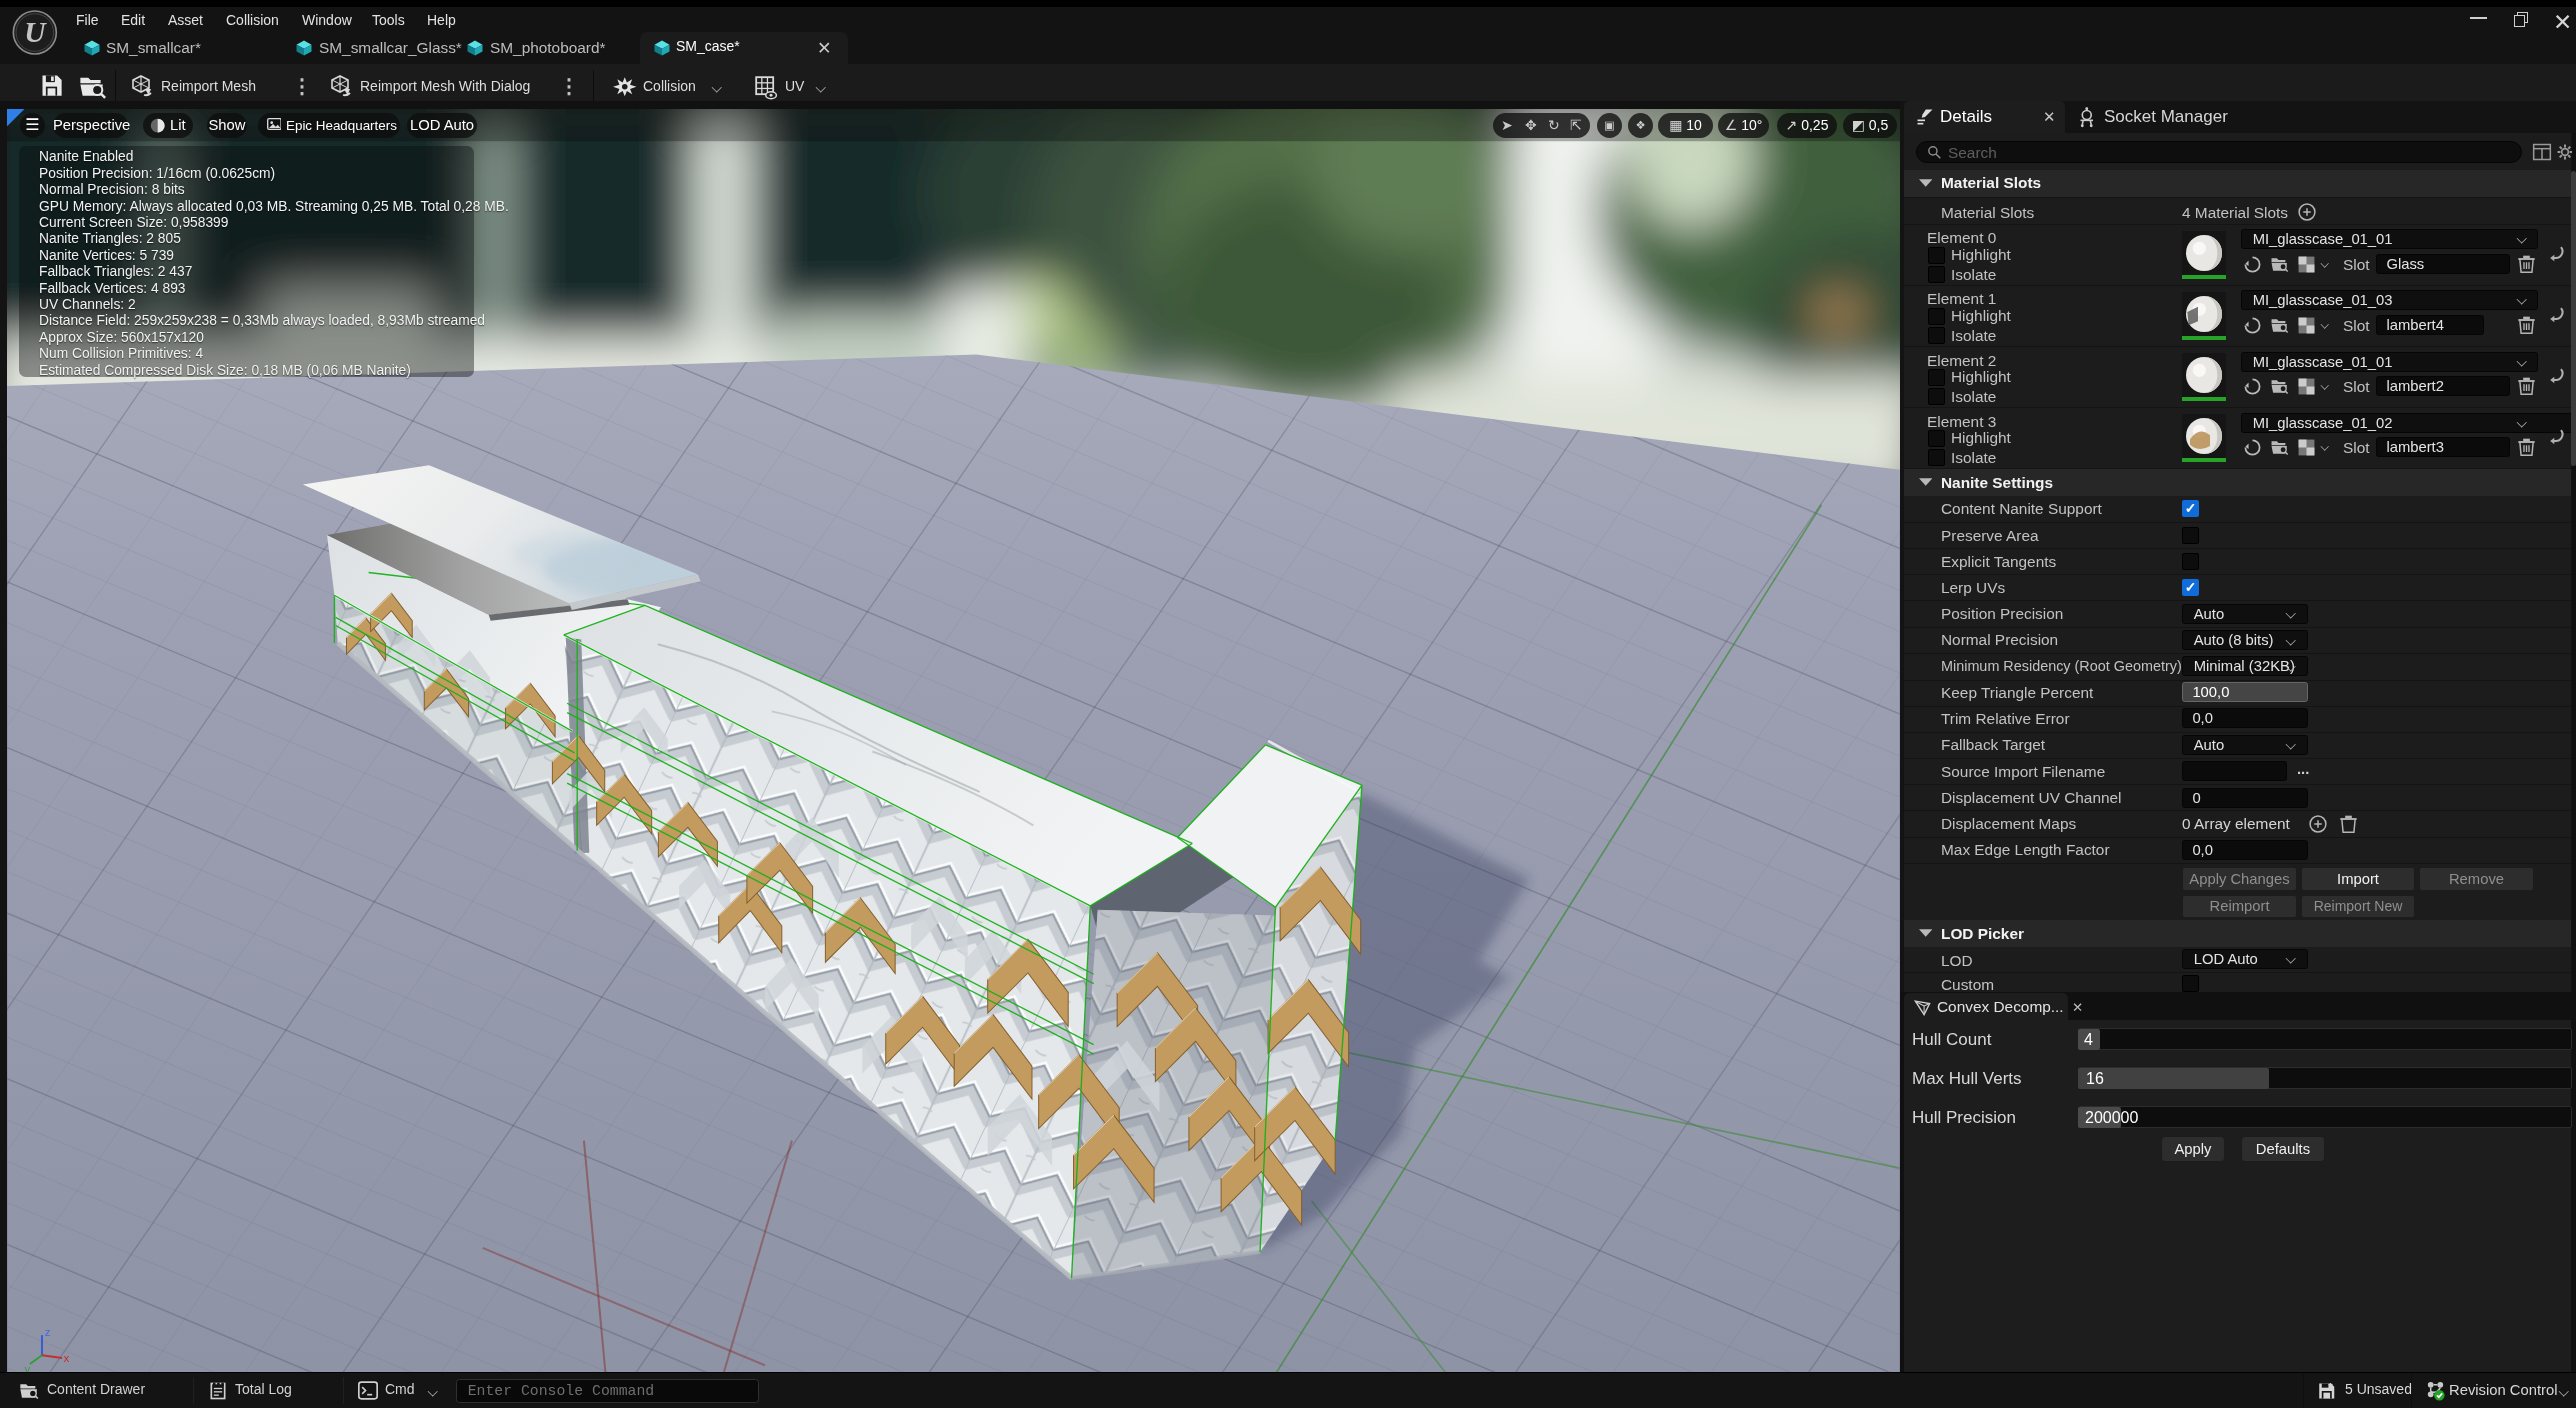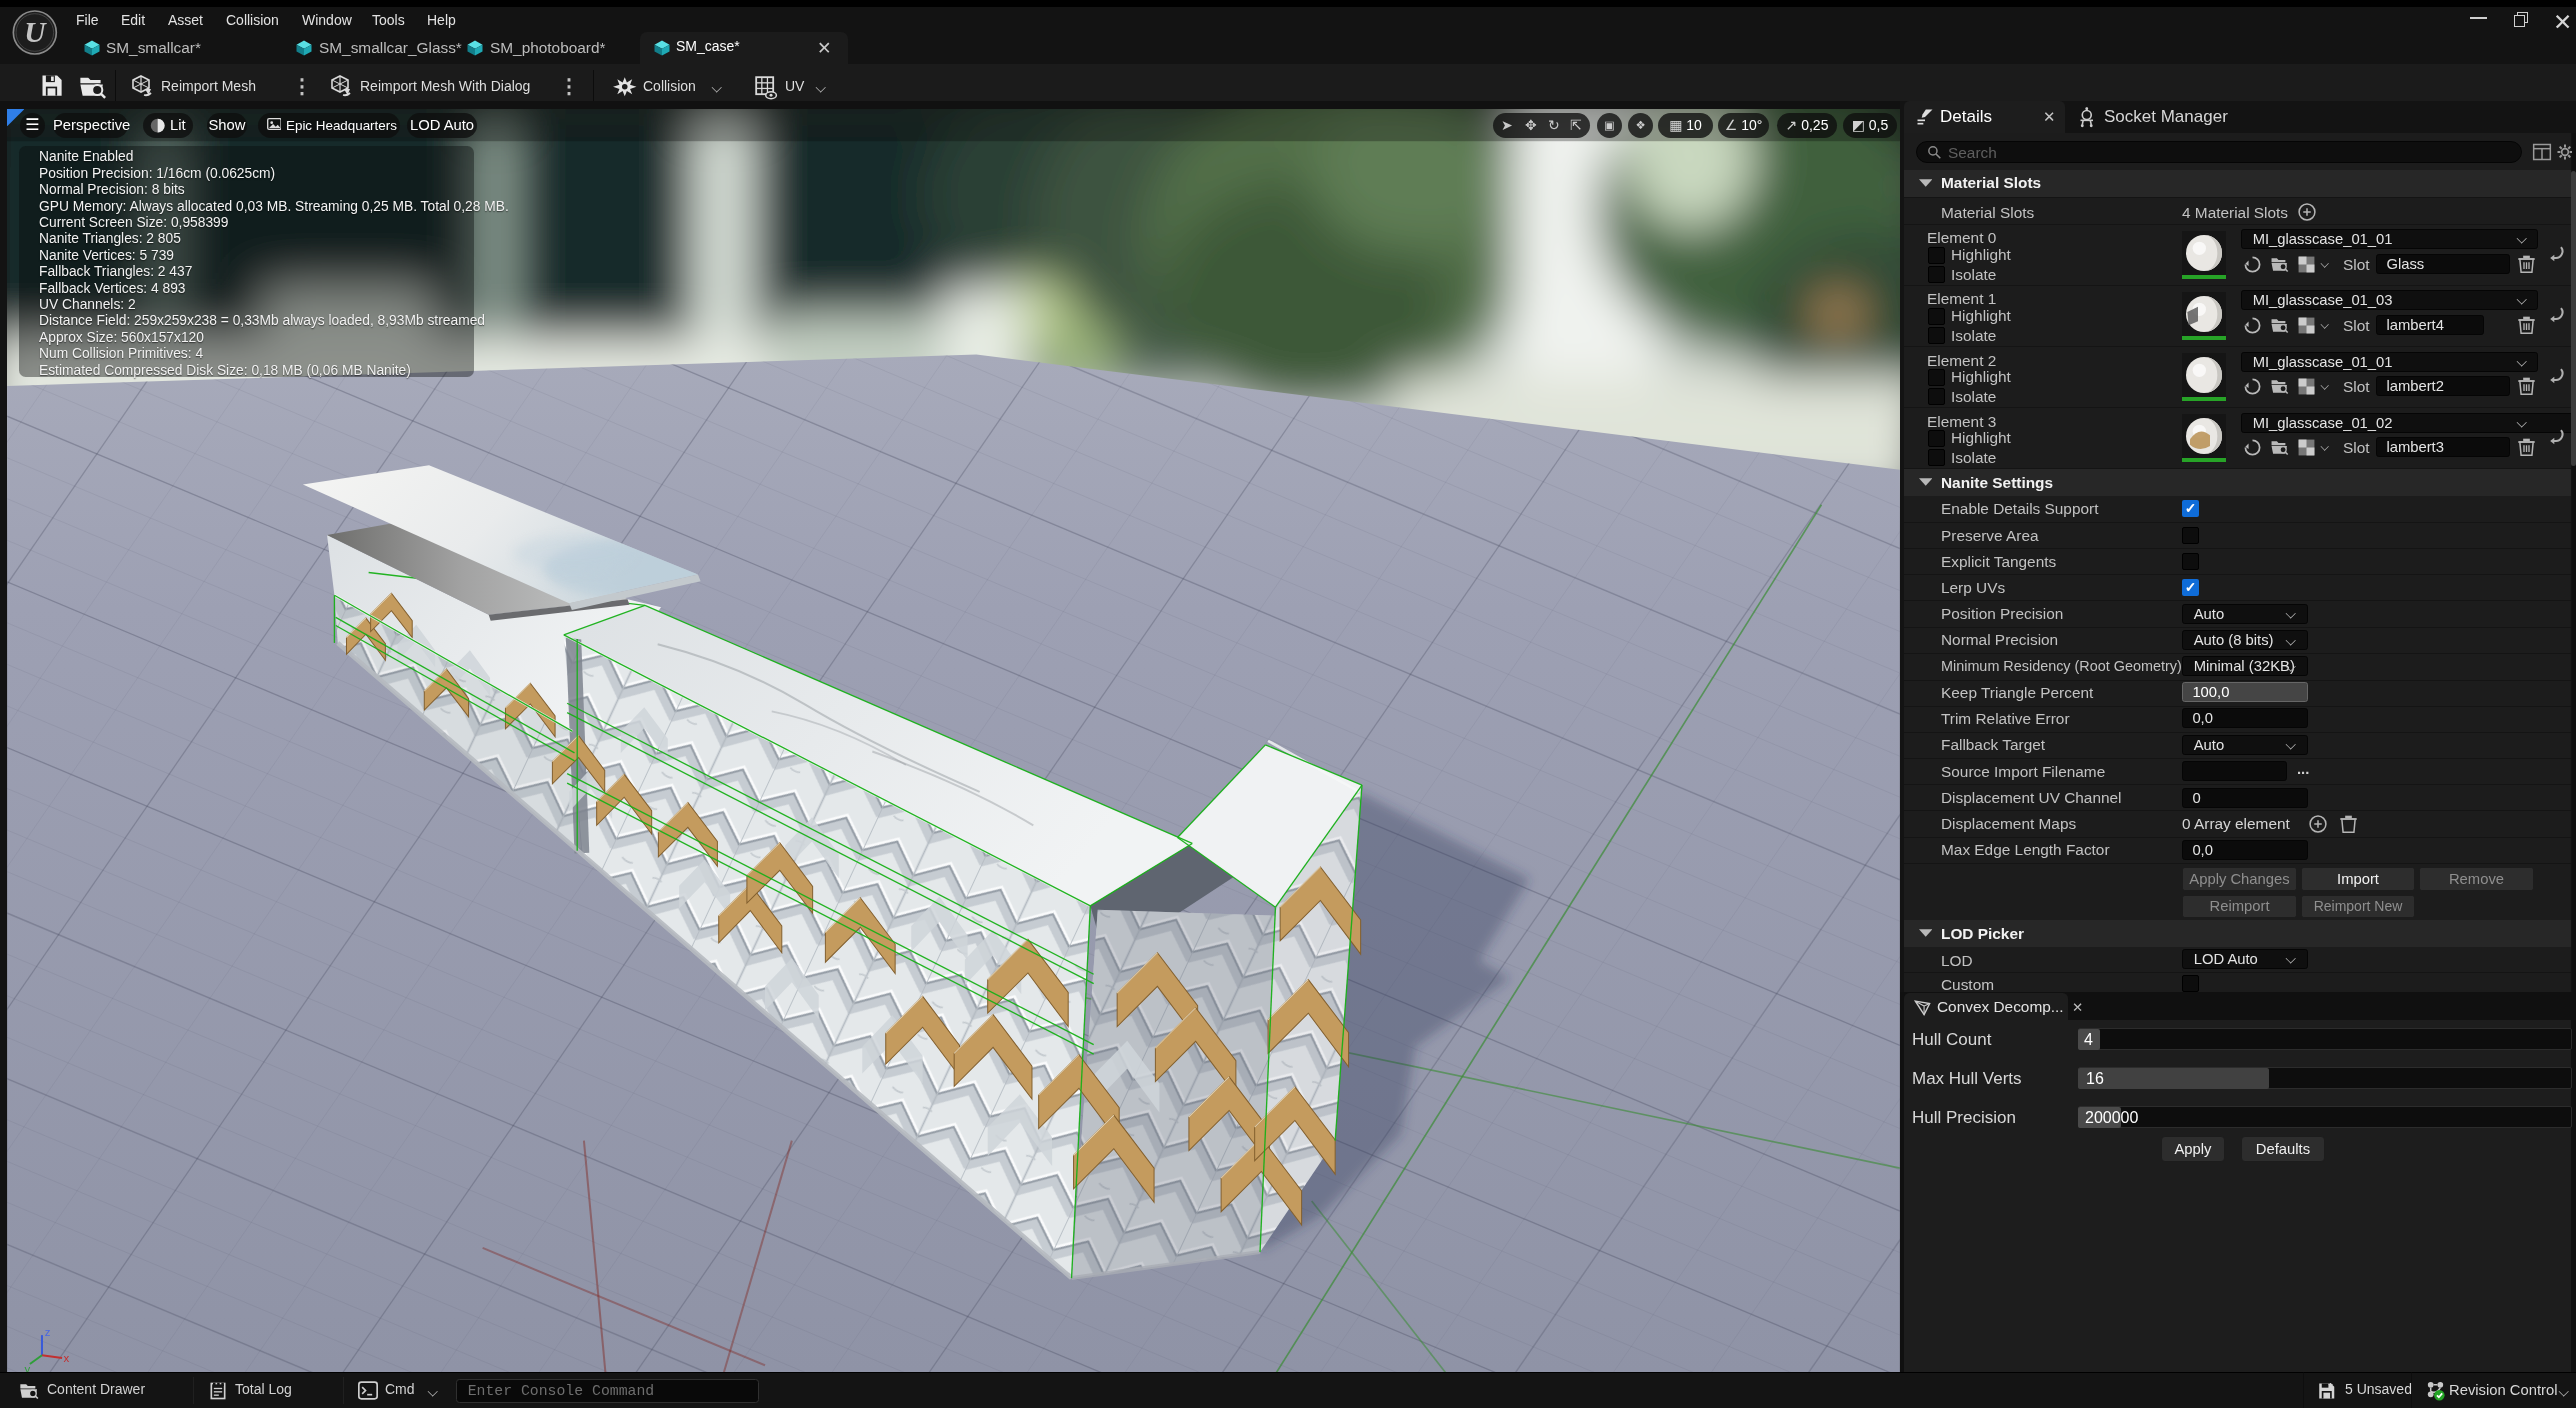--- a/index.html
+++ b/index.html
@@ -722,21 +722,21 @@
 <svg class="a" style="left:2546px;top:426px" width="20" height="20" viewBox="0 0 24 24">
     <path d="M18 5 a8 8 0 0 1 -7 13 l-3 0" fill="none" stroke="#b0b0b0" stroke-width="2.4"></path>
     <path d="M10 14 l-5 4 5 4 z" fill="#b0b0b0"></path>
   </svg>
 <div class="a" style="left:1904px;top:468px;width:667px;height:1.3px;background:#141414"></div>
 <div class="a" style="left:1904px;top:469px;width:667px;height:27px;background:#272727"></div>
 <svg class="a" style="left:1919px;top:477px" width="13.4" height="9.4" viewBox="0 0 20 14">
     <polygon points="0,2 20,2 10,13" fill="#b8b8b8"></polygon>
   </svg>
 <div class="a" style="left:1941px;top:474px;color:#f2f2f2;font-weight:bold;font-size:15.4px">Nanite Settings</div>
-<div class="a lbl" style="left:1941px;top:500px">Enable Details Support</div>
+<div class="a lbl" style="left:1941px;top:500px">Content Nanite Support</div>
 <div class="chkon" style="left:2182px;top:500px">✓</div>
 <div class="a" style="left:1904px;top:522px;width:667px;height:1px;background:#141414"></div>
 <div class="a lbl" style="left:1941px;top:527px">Preserve Area</div>
 <div class="chk" style="left:2182px;top:527px"></div>
 <div class="a" style="left:1904px;top:548px;width:667px;height:1px;background:#141414"></div>
 <div class="a lbl" style="left:1941px;top:553px">Explicit Tangents</div>
 <div class="chk" style="left:2182px;top:553px"></div>
 <div class="a" style="left:1904px;top:574px;width:667px;height:1px;background:#141414"></div>
 <div class="a lbl" style="left:1941px;top:579px">Lerp UVs</div>
 <div class="chkon" style="left:2182px;top:579px">✓</div>

